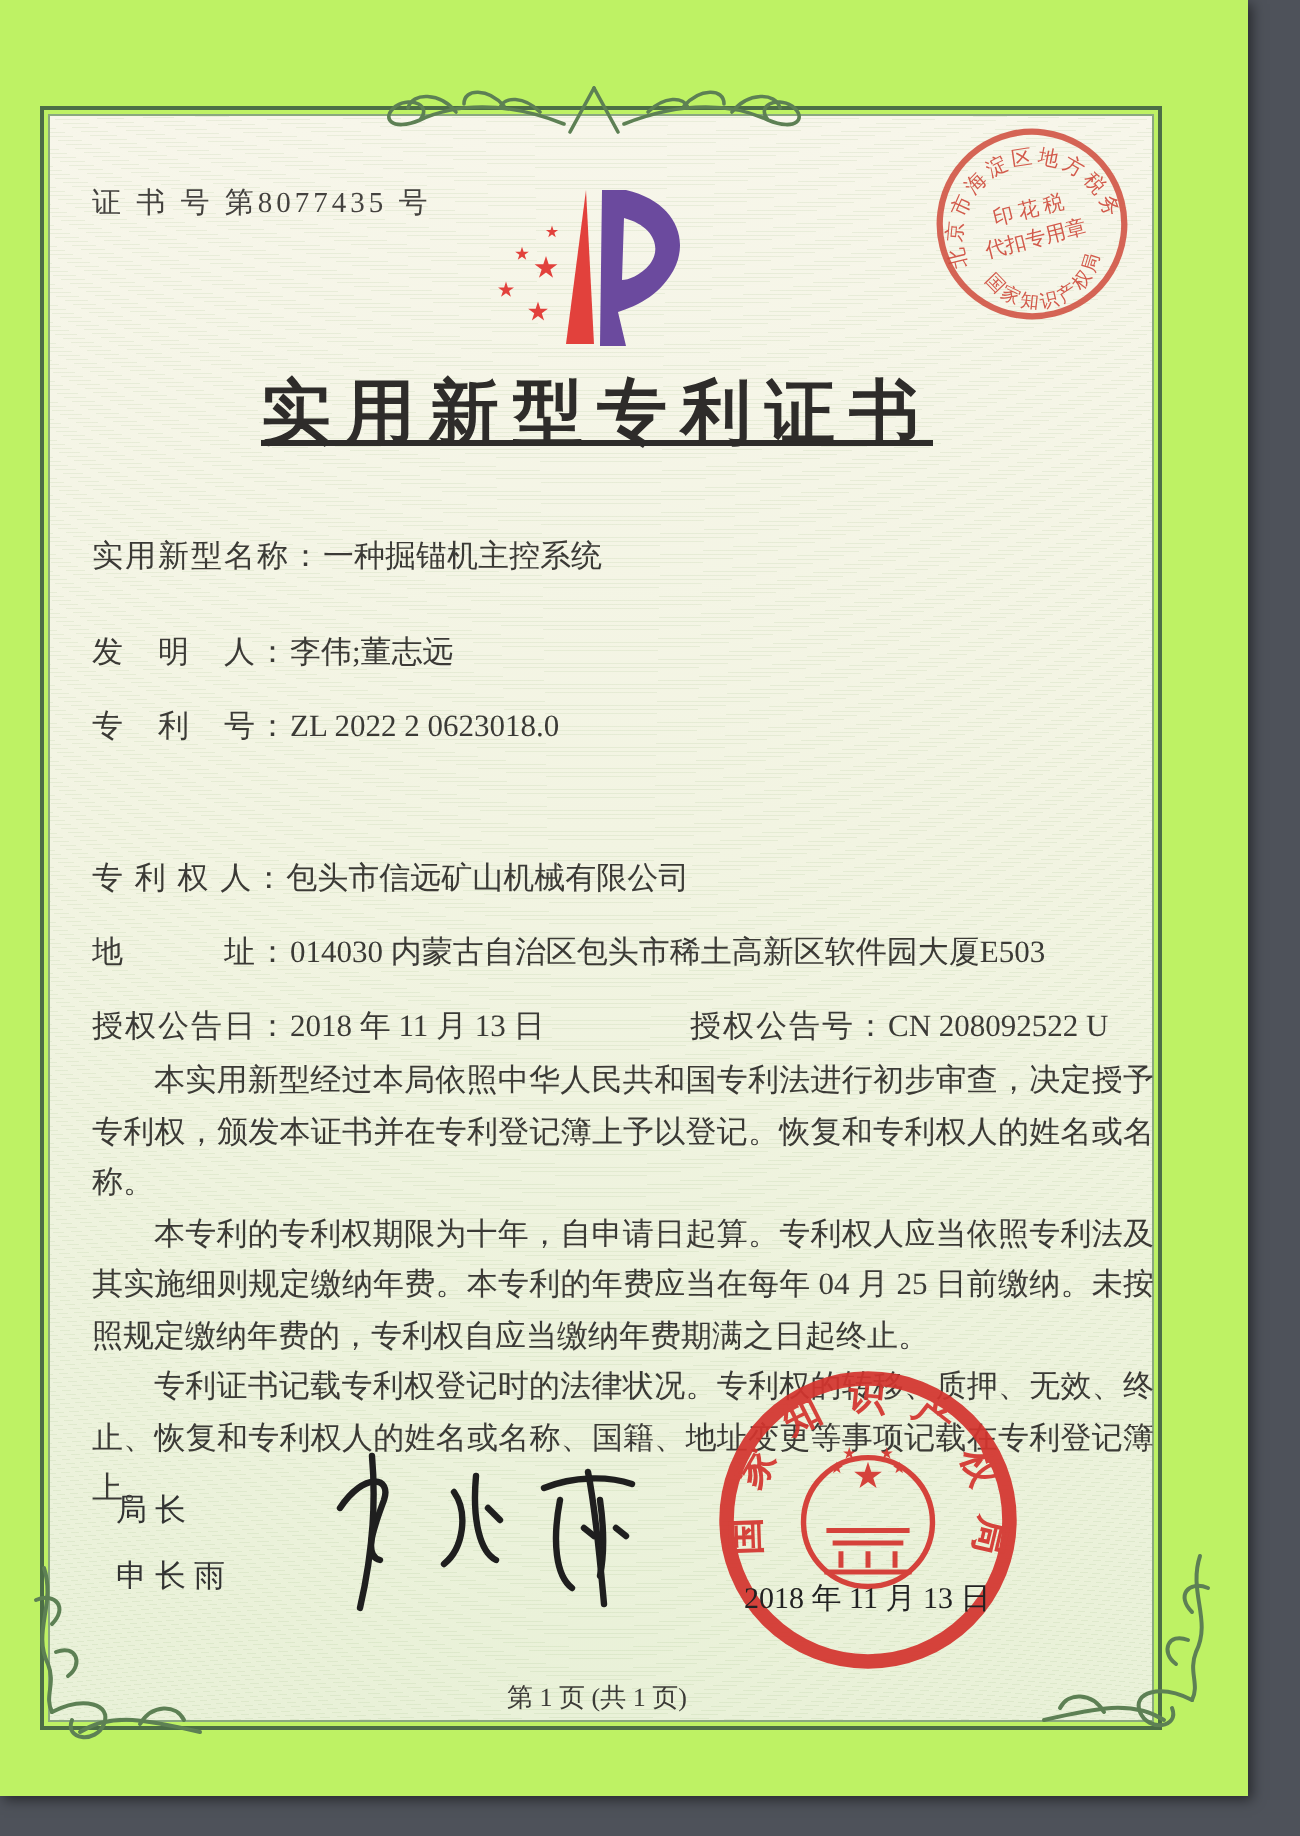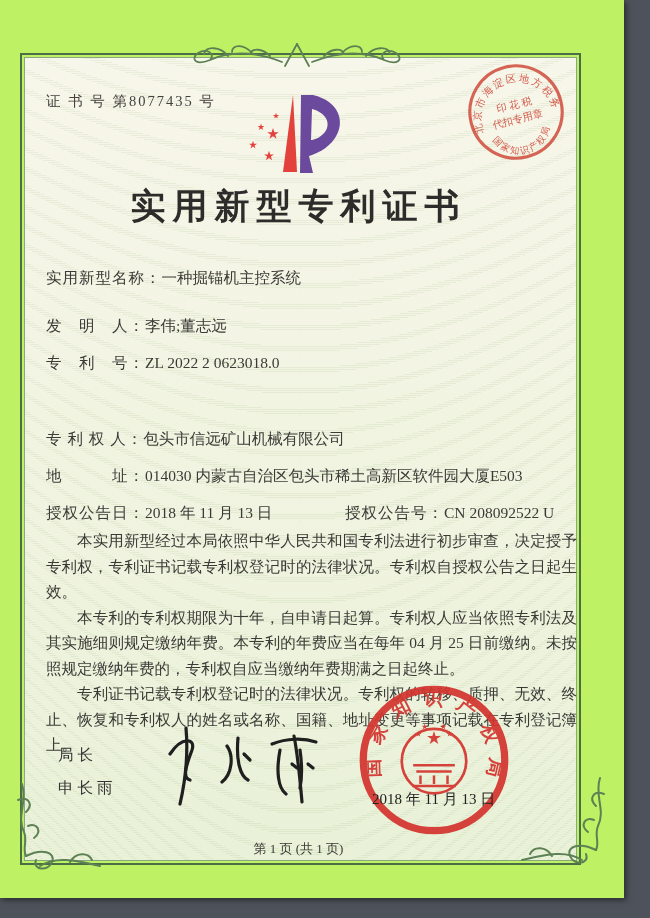--- a/index.html
+++ b/index.html
@@ -22,21 +22,21 @@
     border:1px solid #8aa87f;
     background:
       repeating-radial-gradient(ellipse 1400px 420px at 50% 125%,
         rgba(110,155,80,.10) 0 1px, rgba(110,155,80,0) 1px 7px),
       linear-gradient(180deg,#f7f6ea 0%,#f2f4e2 45%,#e9f1d8 100%);
   }
   .txt{position:absolute;color:#3a3a38;white-space:nowrap;z-index:3;}
   .cert-no{left:46px;top:92px;font-size:14.5px;letter-spacing:2px;color:#44423f;}
   .title{
     left:20px;top:183px;width:557px;text-align:center;
-    font-size:35px;font-weight:700;letter-spacing:7px;color:#2e2c2a;
+    font-size:35px;font-weight:700;letter-spacing:7px;color:#2e2c2a;text-decoration:underline;
   }
   .row{position:absolute;left:46px;font-size:15.5px;color:#3b3a36;z-index:3;white-space:nowrap;}
   .row .lab{letter-spacing:1px;}
   .body-text{
     position:absolute;left:46px;top:528px;width:531px;z-index:3;
     font-size:15.5px;line-height:25.5px;color:#3b3a36;text-align:justify;
   }
   .body-text p{margin:0;text-indent:2em;}
   .director{left:58px;top:745px;font-size:15.5px;letter-spacing:4px;color:#333;}
   .director-name{left:58px;top:778px;font-size:15.5px;letter-spacing:4px;color:#333;}
@@ -135,21 +135,21 @@
 
   <div class="row" style="top:316px"><span class="lab">发　明　人：</span><span>李伟;董志远</span></div>
   <div class="row" style="top:268px"><span class="lab">实用新型名称：</span><span>一种掘锚机主控系统</span></div>
   <div class="row" style="top:353px"><span class="lab">专　利　号：</span><span>ZL 2022 2 0623018.0</span></div>
   <div class="row" style="top:429px"><span class="lab">专 利 权 人：</span><span>包头市信远矿山机械有限公司</span></div>
   <div class="row" style="top:466px"><span class="lab">地　　　址：</span><span>014030  内蒙古自治区包头市稀土高新区软件园大厦E503</span></div>
   <div class="row" style="top:503px"><span class="lab">授权公告日：</span><span>2018 年 11 月 13 日</span></div>
   <div class="row" style="top:503px;left:345px"><span class="lab">授权公告号：</span><span>CN 208092522 U</span></div>
 
   <div class="body-text">
-    <p>本实用新型经过本局依照中华人民共和国专利法进行初步审查，决定授予专利权，专利证书记载专利权登记时的法律状况。专利权自授权公告之日起生效。</p>
+    <p>本实用新型经过本局依照中华人民共和国专利法进行初步审查，决定授予专利权，颁发本证书并在专利登记簿上予以登记。恢复和专利权人的姓名或名称。</p>
     <p>本专利的专利权期限为十年，自申请日起算。专利权人应当依照专利法及其实施细则规定缴纳年费。本专利的年费应当在每年 04 月 25 日前缴纳。未按照规定缴纳年费的，专利权自应当缴纳年费期满之日起终止。</p>
     <p>专利证书记载专利权登记时的法律状况。专利权的转移、质押、无效、终止、恢复和专利权人的姓名或名称、国籍、地址变更等事项记载在专利登记簿上。</p>
   </div>
 
   <div class="txt director">局长</div>
   <div class="txt director-name">申长雨</div>
 
   <svg class="sign-svg" width="175" height="95" viewBox="0 0 175 95">
     <g stroke="#1f1f1f" stroke-width="3.2" fill="none" stroke-linecap="round">
       <path d="M18,38 C30,20 44,22 40,34 C34,50 30,62 38,64"></path>

